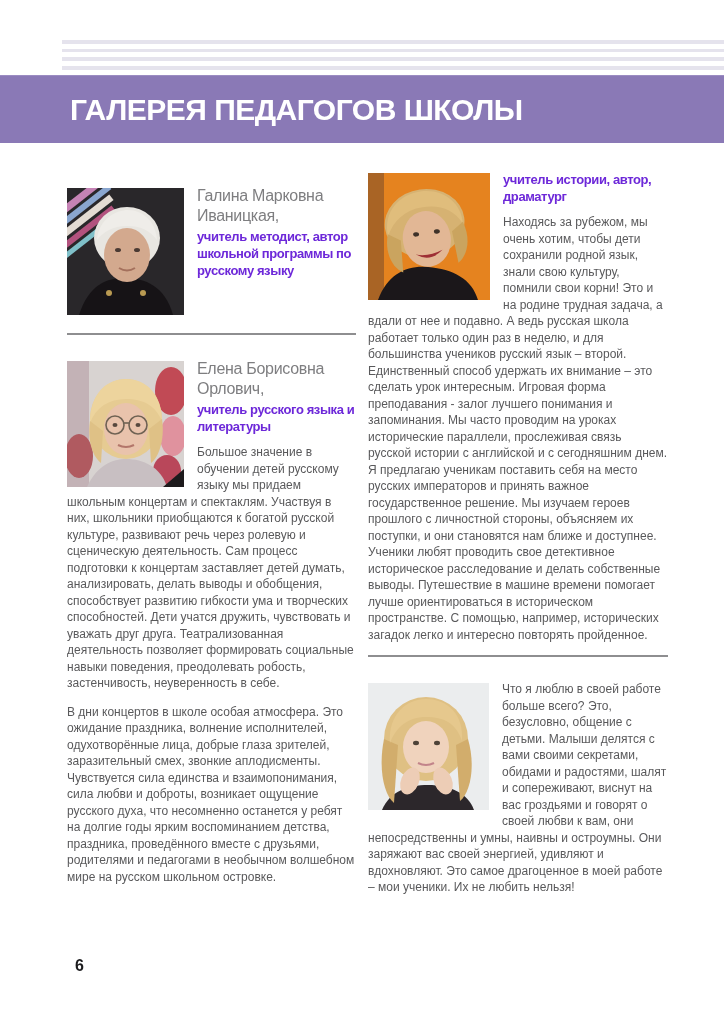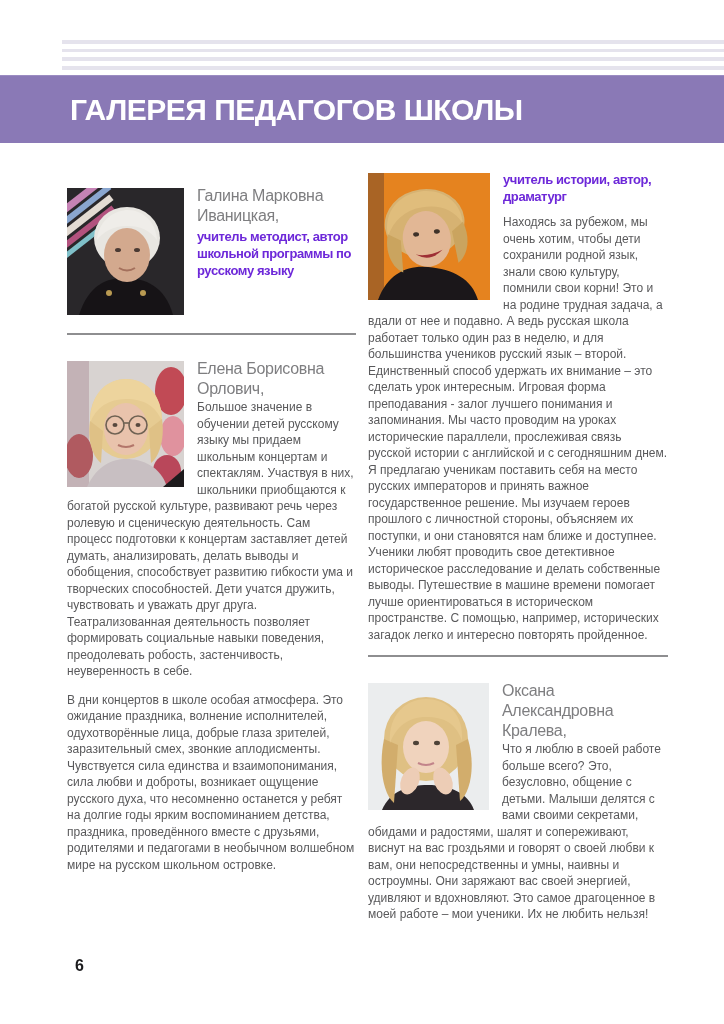--- a/index.html
+++ b/index.html
@@ -126,20 +126,21 @@
           <circle cx="48" cy="64" r="9" fill="none" stroke="#6f6253" stroke-width="1.6"></circle>
           <circle cx="71" cy="64" r="9" fill="none" stroke="#6f6253" stroke-width="1.6"></circle>
           <line x1="57" y1="62" x2="62" y2="62" stroke="#6f6253" stroke-width="1.6"></line>
           <ellipse cx="48" cy="64" rx="2.5" ry="2" fill="#57483e"></ellipse>
           <ellipse cx="71" cy="64" rx="2.5" ry="2" fill="#57483e"></ellipse>
           <path d="M51,84 Q59,88 67,84" stroke="#b3766a" stroke-width="2.2" fill="none"></path>
           <path d="M117,126 L96,126 L117,108 Z" fill="#1d1a1c"></path>
         </svg>
       </div>
       <h2 class="name">Елена Борисовна Орлович,</h2>
+      <h3 class="role">учитель русского языка и литературы</h3>
       <p>Большое значение в обучении детей русскому языку мы придаем школьным концертам и спектаклям. Участвуя в них, школьники приобщаются к богатой русской культуре, развивают речь через ролевую и сценическую деятельность. Сам процесс подготовки к концертам заставляет детей думать, анализировать, делать выводы и обобщения, способствует развитию гибкости ума и творческих способностей. Дети учатся дружить, чувствовать и уважать друг друга. Театрализованная деятельность позволяет формировать социальные навыки поведения,  преодолевать робость, застенчивость, неуверенность в себе.</p>
       <p>В дни концертов в школе особая атмосфера. Это ожидание праздника, волнение исполнителей, одухотворённые лица, добрые глаза зрителей, заразительный смех, звонкие аплодисменты. Чувствуется сила единства и взаимопонимания, сила любви и доброты, возникает ощущение русского духа, что несомненно останется у ребят на долгие годы ярким воспоминанием детства, праздника, проведённого вместе с друзьями, родителями и педагогами в необычном волшебном мире на русском школьном островке.</p>
     </section>
 
   </div>
 
   <div class="col col-right">
 
     <section class="profile">
       <div class="photo ph3">
@@ -175,21 +176,20 @@
           <path d="M100,56 C108,84 102,110 92,118 L88,62 Z" fill="#d2ad6c"></path>
           <ellipse cx="58" cy="64" rx="23" ry="26" fill="#f0d3bd"></ellipse>
           <path d="M22,60 C20,32 38,16 58,16 C80,16 96,32 94,58 C88,40 76,34 58,34 C40,34 28,44 22,60 Z" fill="#e6c88d"></path>
           <ellipse cx="48" cy="60" rx="3" ry="2.2" fill="#4e4238"></ellipse>
           <ellipse cx="69" cy="60" rx="3" ry="2.2" fill="#4e4238"></ellipse>
           <path d="M50,80 Q58,84 66,80" stroke="#c2848a" stroke-width="2.2" fill="none"></path>
           <ellipse cx="42" cy="98" rx="9" ry="14" transform="rotate(22 42 98)" fill="#edcdb6"></ellipse>
           <ellipse cx="75" cy="98" rx="9" ry="14" transform="rotate(-22 75 98)" fill="#edcdb6"></ellipse>
         </svg>
       </div>
-      <h2 class="name">Оксана Александровна Кралева,</h2>
       <p>Что я люблю в своей работе больше всего? Это, безусловно, общение с детьми. Малыши делятся с вами своими секретами, обидами и радостями, шалят и сопереживают, виснут на вас гроздьями и говорят о своей любви к вам, они непосредственны и умны, наивны и остроумны. Они заряжают вас своей энергией, удивляют и вдохновляют. Это самое драгоценное в моей работе – мои ученики. Их не любить нельзя!</p>
     </section>
 
   </div>
 
   <div class="pagenum">6</div>
 
 </div>
 
 </body></html>

